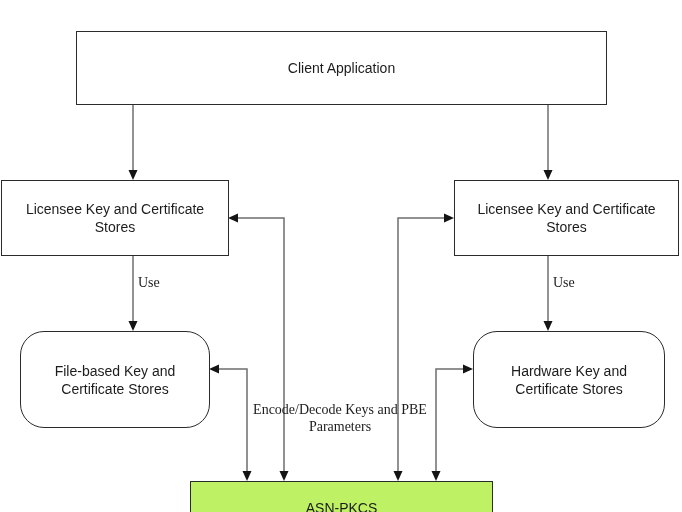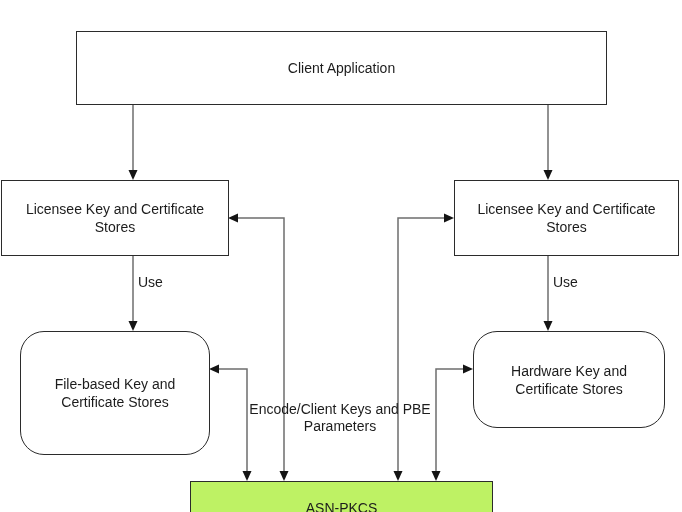--- a/index.html
+++ b/index.html
@@ -48,27 +48,28 @@
   }
   .node.rounded {
     border-radius: 24px;
   }
   .node.filled {
     background: #bef264;
   }
   #node-client-app   { left: 76px;  top: 3px;   width: 531px; height: 74px; }
   #node-symbian      { left: 1px;   top: 152px; width: 228px; height: 76px; }
   #node-licensee     { left: 454px; top: 152px; width: 225px; height: 76px; }
-  #node-file-based   { left: 20px;  top: 303px; width: 190px; height: 124px; }
+  #node-file-based   { left: 20px;  top: 303px; width: 190px; height: 97px; }
   #node-hardware     { left: 473px; top: 303px; width: 192px; height: 97px; text-align: center; }
   #node-asn-pkcs     { left: 190px; top: 453px; width: 303px; height: 53px; }
   .edge-label {
     position: absolute;
     line-height: 17px;
     white-space: nowrap;
+    font-family: Liberation Serif, serif;
   }
   #label-use-left  { left: 138px; top: 246px; }
   #label-use-right { left: 553px; top: 246px; }
   #label-encode {
     left: 240px;
     top: 373px;
     width: 200px;
     text-align: center;
     white-space: normal;
   }
@@ -130,15 +131,15 @@
   </div>
 
   <div class="node filled" id="node-asn-pkcs">
     <span>ASN-PKCS</span>
   </div>
 
   <div class="edge-label" id="label-use-left">Use</div>
 
   <div class="edge-label" id="label-use-right">Use</div>
 
-  <div class="edge-label" id="label-encode">Encode/Client Keys and PBE Parameters</div>
+  <div class="edge-label" id="label-encode">Encode/Decode Keys and PBE Parameters</div>
 
 </div>
 
 </body></html>

